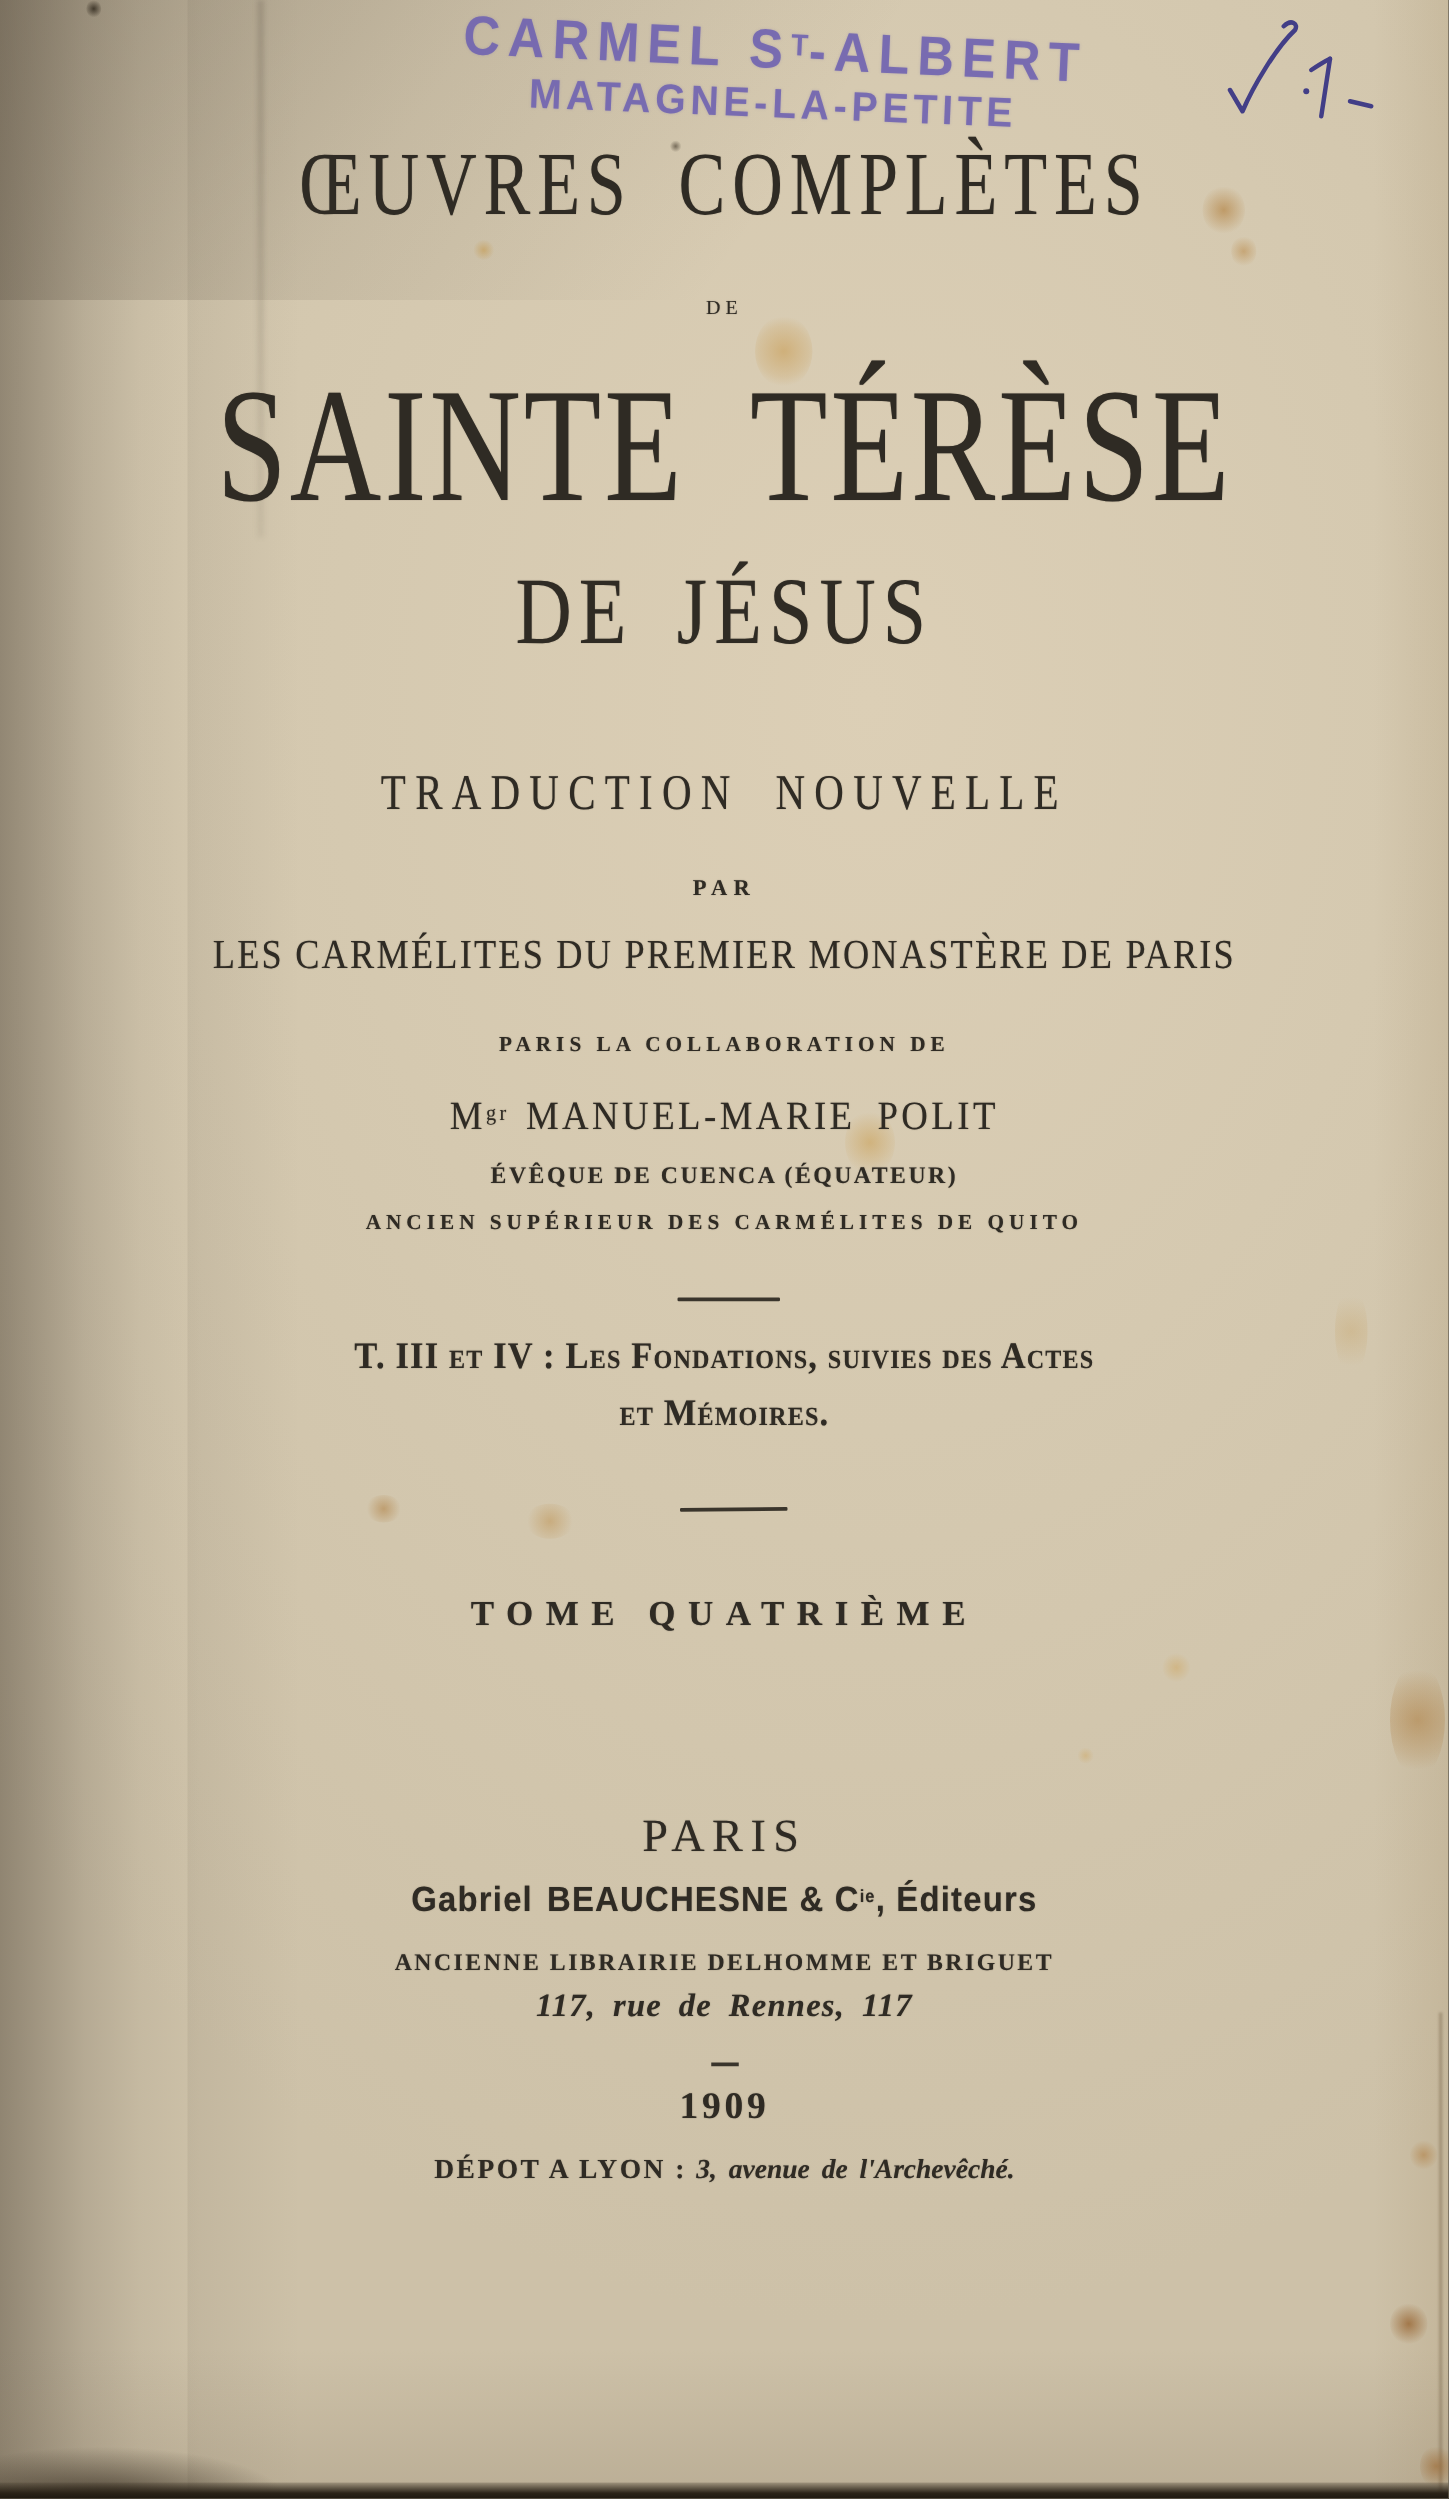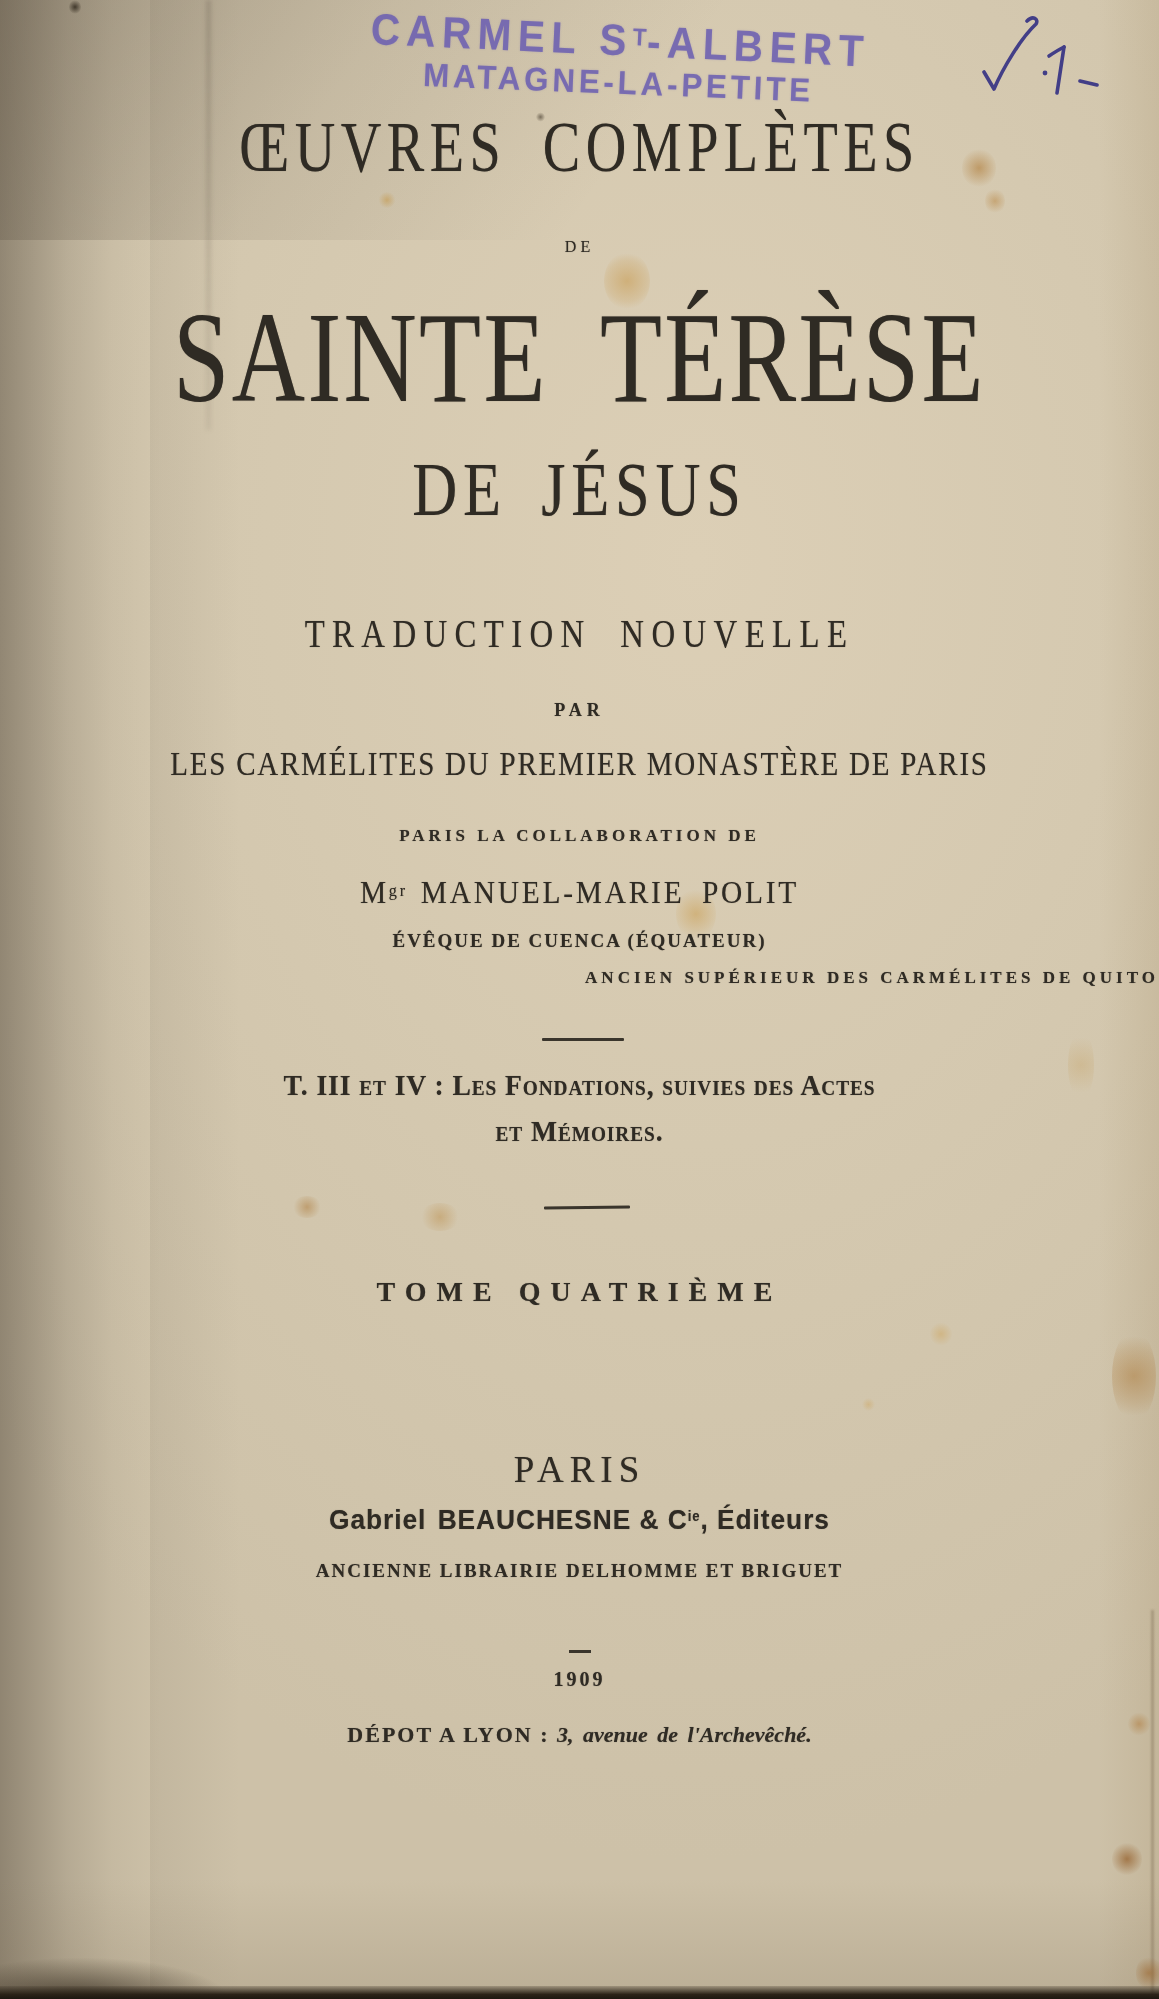--- a/index.html
+++ b/index.html
@@ -69,35 +69,35 @@
   .t-de1{top:238px;font-size:16px;letter-spacing:4px;}
   .t-main{top:282px;font-size:130px;letter-spacing:3px;word-spacing:34px;transform:scaleX(.78);}
   .t-sub{top:446px;font-size:76px;letter-spacing:7px;word-spacing:16px;transform:scaleX(.82);}
   .t-trad{top:610px;font-size:40px;letter-spacing:9px;word-spacing:16px;transform:scaleX(.82);}
   .t-par{top:700px;font-size:18px;letter-spacing:5px;font-weight:600;}
   .t-carm{top:746px;font-size:33px;letter-spacing:2px;transform:scaleX(.88);}
   .t-collab{top:826px;font-size:17px;letter-spacing:4px;font-weight:600;}
   .t-mgr{top:874px;font-size:32px;letter-spacing:3px;word-spacing:8px;transform:scaleX(.92);}
   .t-mgr .sup{font-size:.55em;vertical-align:.42em;}
   .t-eveque{top:930px;font-size:19px;letter-spacing:2px;font-weight:700;}
-  .t-ancien{top:968px;font-size:17px;letter-spacing:4px;font-weight:600;text-align:right;}
+  .t-ancien{top:968px;font-size:17px;letter-spacing:4px;font-weight:600;}
   .rule{position:absolute;left:50%;background:#3a352c;height:3px;border-radius:1px;}
   .rule1{top:1038px;width:82px;margin-left:-38px;}
   .rule2{top:1206px;width:86px;margin-left:-36px;transform:rotate(-.6deg);}
   .t-cont1{top:1068px;font-size:30px;letter-spacing:1px;font-variant:small-caps;font-weight:600;transform:scaleX(.92);}
   .t-cont2{top:1114px;font-size:30px;letter-spacing:1px;font-variant:small-caps;font-weight:600;transform:scaleX(.92);}
   .t-tome{top:1276px;font-size:28px;letter-spacing:10px;font-weight:600;}
   .t-paris{top:1448px;font-size:37px;letter-spacing:6px;font-weight:500;}
   .t-pub{top:1504px;font-size:28px;letter-spacing:1px;font-family:"Liberation Sans","DejaVu Sans",sans-serif;font-weight:700;transform:scaleX(.94);}
   .t-pub .first{font-weight:600;margin-right:12px;}
   .t-pub .sup{font-size:.5em;vertical-align:.55em;}
   .t-anc{top:1560px;font-size:19px;letter-spacing:2px;font-weight:700;}
   .t-street{top:1590px;font-size:26px;font-weight:700;font-style:italic;letter-spacing:1px;word-spacing:6px;}
   .dash{position:absolute;left:50%;top:1650px;width:22px;height:3px;margin-left:-11px;background:#3a352c;}
-  .t-year{top:1668px;font-size:20px;letter-spacing:3px;font-weight:700;}
+  .t-year{top:1668px;font-size:30px;letter-spacing:3px;font-weight:700;}
   .t-depot{top:1722px;font-size:22px;font-weight:700;}
   .t-depot .caps{letter-spacing:2px;}
   .t-depot .ital{font-style:italic;letter-spacing:0;word-spacing:4px;}
 </style>
 </head>
 <body>
 
 <div class="photo">
 
   <div class="layer gutter"></div>
@@ -159,20 +159,21 @@
   <div class="line t-cont1">T. III et IV : Les Fondations, suivies des Actes</div>
   <div class="line t-cont2">et Mémoires.</div>
 
   <div class="rule rule2"></div>
 
   <div class="line t-paris">PARIS</div>
 
   <div class="line t-tome">TOME QUATRIÈME</div>
   <div class="line t-pub"><span class="first">Gabriel</span><span class="sx">BEAUCHESNE</span><span class="sx" style="white-space:pre;"> &amp; C</span><span class="sup">ie</span><span class="sx" style="white-space:pre;">, Éditeurs</span></div>
   <div class="line t-anc">ANCIENNE LIBRAIRIE DELHOMME ET BRIGUET</div>
+  <div class="line t-street">117, rue de Rennes, 117</div>
 
   <div class="dash"></div>
 
   <div class="line t-year">1909</div>
   <div class="line t-depot"><span class="caps" style="white-space:pre;margin-top:38px;">DÉPOT A LYON : </span><span class="ital">3, avenue de l'Archevêché.</span></div>
 
   <div class="layer bottom-corner"></div>
   <div class="layer bottom-bar"></div>
 </div>
 

